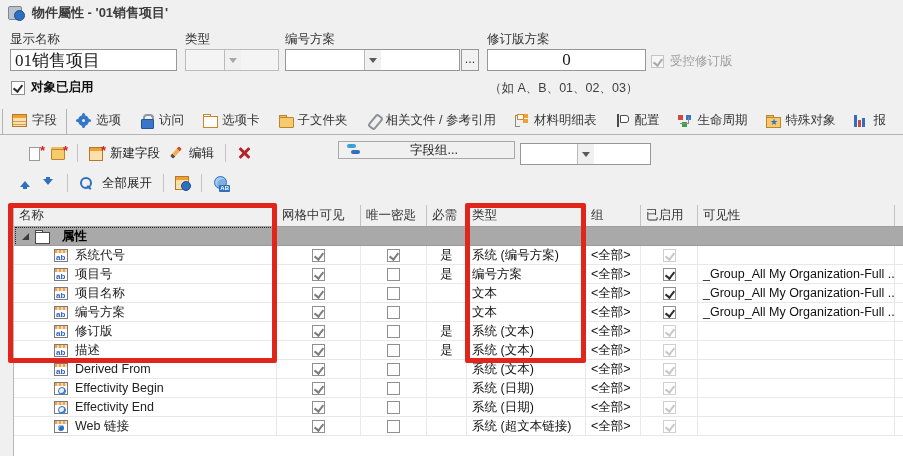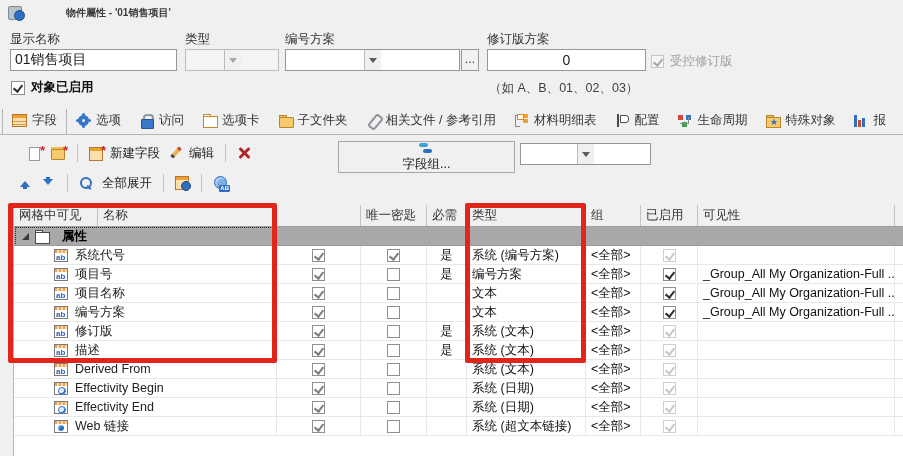--- a/index.html
+++ b/index.html
@@ -2,28 +2,28 @@
 <html><head>
 <meta charset="utf-8">
 <style>
   * { margin:0; padding:0; box-sizing:border-box; }
   html,body { width:903px; height:456px; }
   body { font-family:"Liberation Sans","DejaVu Sans",sans-serif; background:#f0f0f0; overflow:hidden; }
   .window { position:relative; width:903px; height:456px; background:#f0f0f0; font-size:12.5px; color:#222; }
 
   
   .titlebar { position:absolute; left:8px; top:3px; height:20px; display:flex; align-items:center; gap:7px; }
-  .title-text { font-size:10px; font-weight:bold; color:#3c3c3c;margin-left:34px; }
+  .title-text { font-size:13px; font-weight:bold; color:#3c3c3c; }
   .app-icon { width:17px; height:16px; position:relative; }
   .app-icon::before { content:""; position:absolute; left:0; top:1px; width:12px; height:12px; background:#b9c2cc; border:1px solid #7d8894; border-radius:2px; }
   .app-icon::after { content:""; position:absolute; right:0; bottom:0; width:9px; height:9px; border-radius:50%; background:#2f6fc0; border:1px solid #1c4f92; }
 
   
   .flabel { position:absolute; top:31px; color:#333; }
-  .finput { position:absolute; top:49px; height:22px; border:1px solid #979797; background:#fff; font-family:Liberation Sans, sans-serif; font-size:14px; color:#1a1a1a; padding:0 4px; }
+  .finput { position:absolute; top:49px; height:22px; border:1px solid #979797; background:#fff; font-family:Liberation Serif, serif; font-size:17px; color:#1a1a1a; padding:0 4px; }
   .combo { position:absolute; top:49px; height:22px; border:1px solid #979797; background:#fff; display:flex; align-items:center;flex-direction:column; }
   .combo .cval { flex:1; padding:0 5px; white-space:nowrap; overflow:hidden; }
   .combo-btn { width:17px; height:100%; background:#f0f0f0; border-left:1px solid #b9b9b9; position:relative; flex:none; }
   .combo-btn::after { content:""; position:absolute; left:50%; top:50%; margin:-2px 0 0 -4px; border:4px solid transparent; border-top:5px solid #5a5a5a; }
   .combo.disabled { border-color:#bcbcbc; background:#f4f4f4; }
   .combo.disabled .cval { color:#8a8a8a; }
   .combo.disabled .combo-btn::after { border-top-color:#a8a8a8; }
   .browse-btn { position:absolute; top:49px; height:22px; width:18px; border:1px solid #979797; background:#f2f2f2; text-align:center; line-height:18px; color:#333; }
   .hint { position:absolute; left:489px; top:80px; color:#3f3f3f; }
 
@@ -93,21 +93,21 @@
   .i-arrow-down-icon::after { content:""; position:absolute; left:5px; top:1px; width:4px; height:4px; background:#2f6fc0; }
   .i-search-icon::before { content:""; position:absolute; left:1px; top:1px; width:8px; height:8px; border:2px solid #2f6fc0; border-radius:50%; }
   .i-search-icon::after { content:""; position:absolute; left:9px; top:9px; width:2px; height:5px; background:#2f6fc0; transform:rotate(-45deg); }
   .i-field-info-icon::before { content:""; position:absolute; left:0; top:0; width:12px; height:12px; background:#fbe0ac; border:1px solid #b5782a; box-shadow:inset 0 3px 0 #f0a030; }
   .i-field-info-icon::after { content:""; position:absolute; right:-1px; bottom:-1px; width:8px; height:8px; border-radius:50%; background:#2f6fc0; border:1px solid #174d92; }
   .i-globe-ab-icon::before { content:""; position:absolute; left:1px; top:0; width:11px; height:11px; border-radius:50%; background:#7db0e0; border:1px solid #2f6fc0; box-shadow:inset 2px 2px 0 #a9cdf0; }
   .i-globe-ab-icon::after { content:"AB"; position:absolute; right:-2px; bottom:-2px; background:#2f6fc0; color:#fff; font-size:6px; font-weight:bold; line-height:7px; padding:0 1px; border-radius:1px; }
   .i-field-group-icon::before { content:""; position:absolute; left:0; top:1px; width:9px; height:4px; border-radius:2px; background:#3aa0d8; }
   .i-field-group-icon::after { content:""; position:absolute; left:4px; top:7px; width:9px; height:4px; border-radius:2px; background:#2f6fc0; }
 
-  .fieldgroup-btn { position:absolute; left:338px; top:141px; width:177px; height:32px; border:1px solid #a8a8a8; background:#f0f0f0; display:flex; align-items:center; padding:0 8px;flex-direction:column; }
+  .fieldgroup-btn { position:absolute; left:338px; top:141px; width:177px; height:18px; border:1px solid #a8a8a8; background:#f0f0f0; display:flex; align-items:center; padding:0 8px; }
   .fieldgroup-btn .fg-label { flex:1; text-align:center; color:#222; }
   .filter-combo { position:absolute; left:520px; top:143px; width:131px; height:22px; }
 
   
   .grid { position:absolute; left:2px; top:205px; width:901px; height:251px; background:#fff; }
   .gutter { position:absolute; left:0; top:0; bottom:0; width:12px; background:#f0f0f0; border-right:1px solid #b8b8b8; }
   .ghead { margin-left:12px; height:22px; display:flex; background:#f0f0f0; border-bottom:1px solid #9f9f9f; }
   .hcell { border-right:1px solid #c3c3c3; padding-left:5px; line-height:21px; color:#333; white-space:nowrap; overflow:hidden; flex:none; }
   .grow { margin-left:12px; height:19px; display:flex; border-bottom:1px solid #e8e8e8; align-items:stretch; }
   .cell { border-right:1px solid #e8e8e8; line-height:18px; white-space:nowrap; overflow:hidden; flex:none; display:flex; align-items:center; }
@@ -270,22 +270,22 @@
       </span>
     <span class="vsep"></span>
     <span class="tbtn">
         <span class="micon i-globe-ab-icon"></span>
       </span>
   </div>
 
   <div class="grid">
     <div class="gutter"></div>
     <div class="ghead">
+        <div class="hcell c-name">名称</div>
         <div class="hcell c-grid">网格中可见</div>
-        <div class="hcell c-name">名称</div>
         <div class="hcell c-uniq">唯一密匙</div>
         <div class="hcell c-req">必需</div>
         <div class="hcell c-type">类型</div>
         <div class="hcell c-group">组</div>
         <div class="hcell c-en">已启用</div>
         <div class="hcell c-vis">可见性</div>
       </div>
     <div id="grid-body">
         <div class="grow grouprow">
           <div class="cell c-name">

